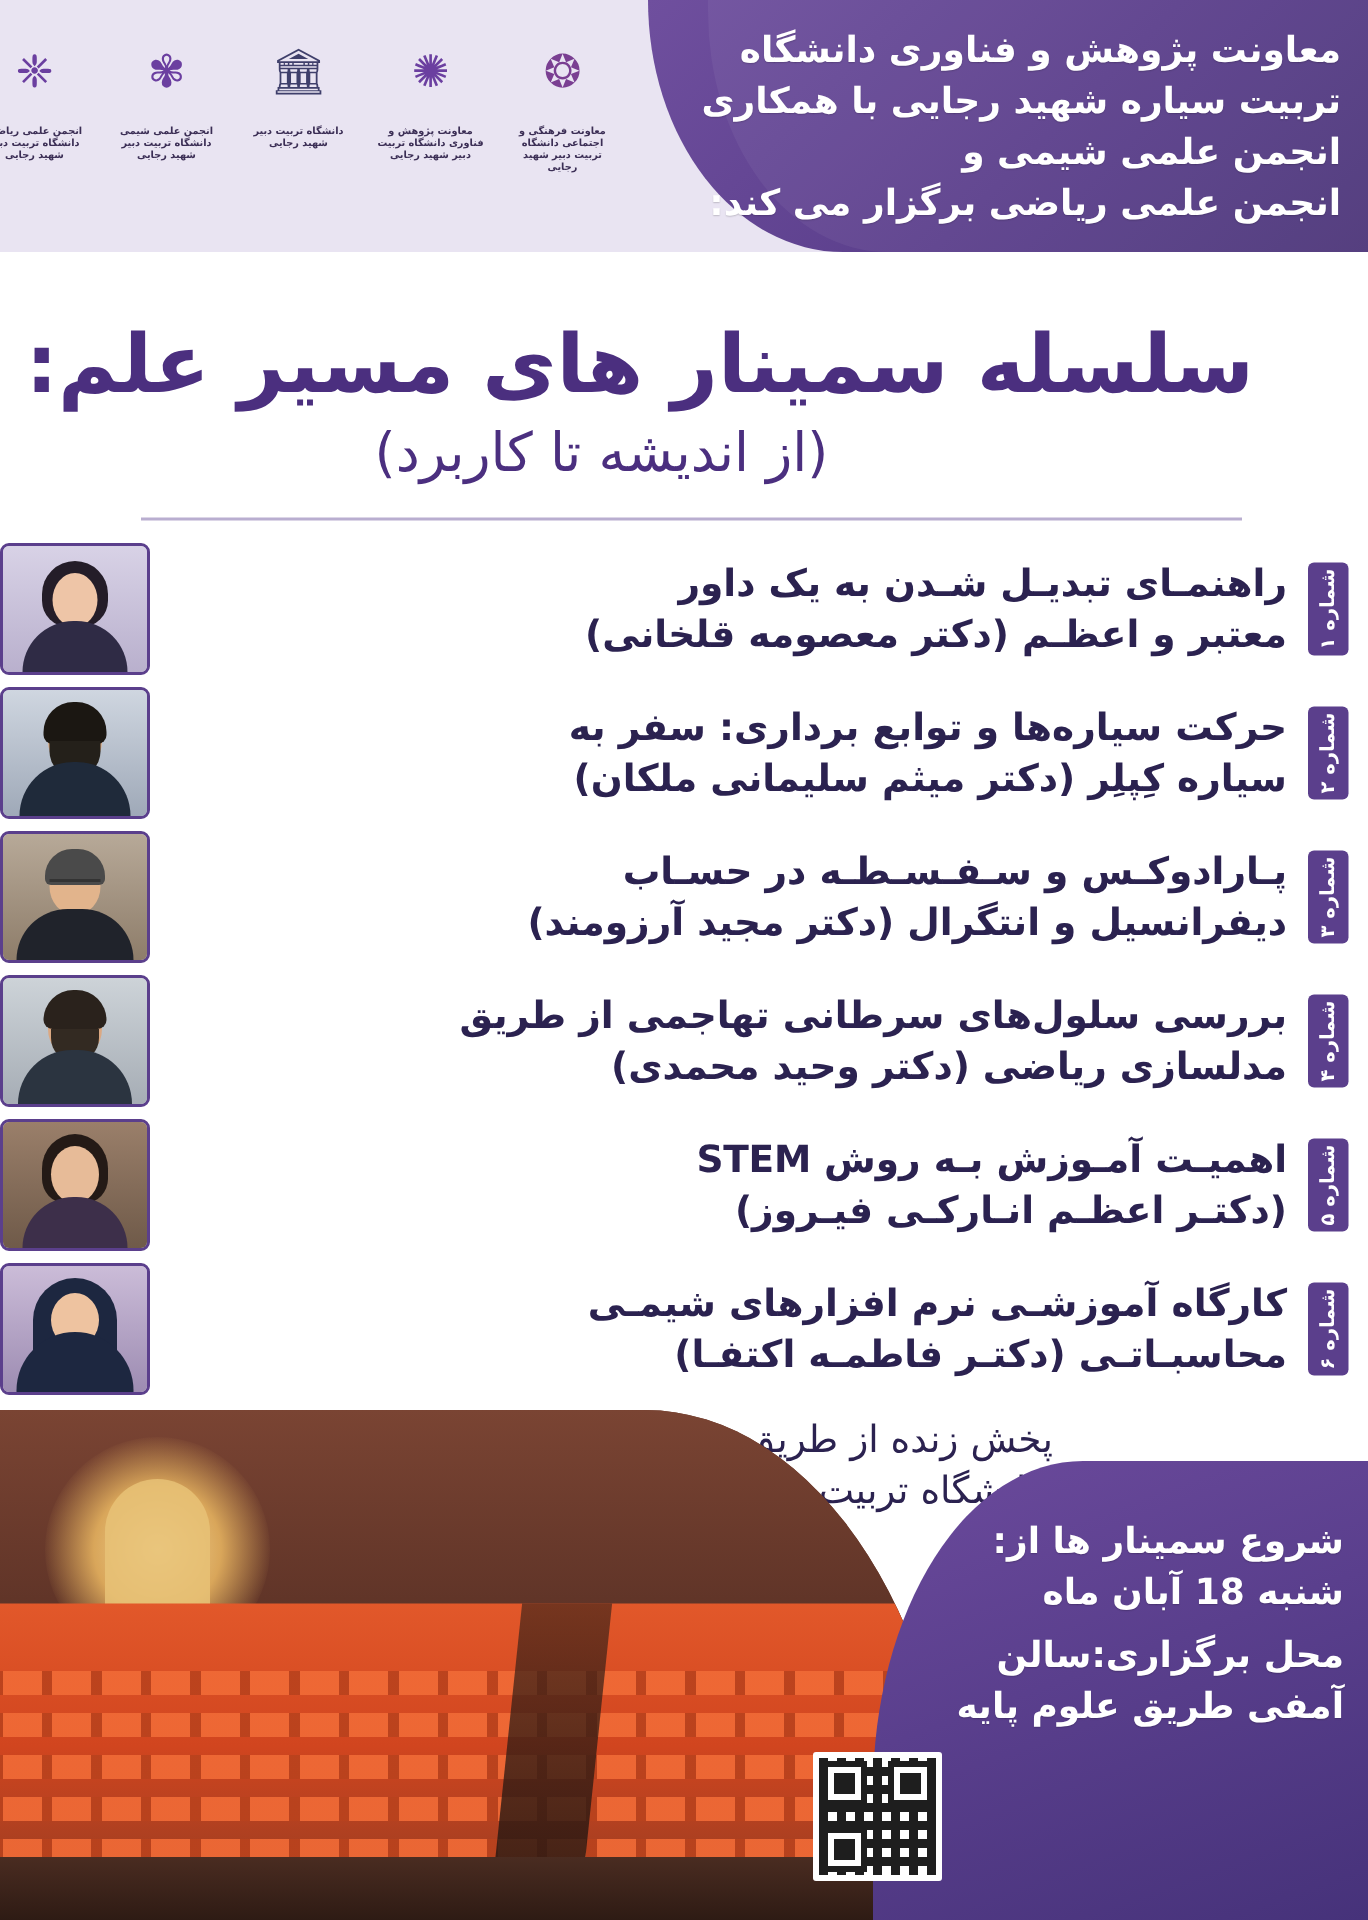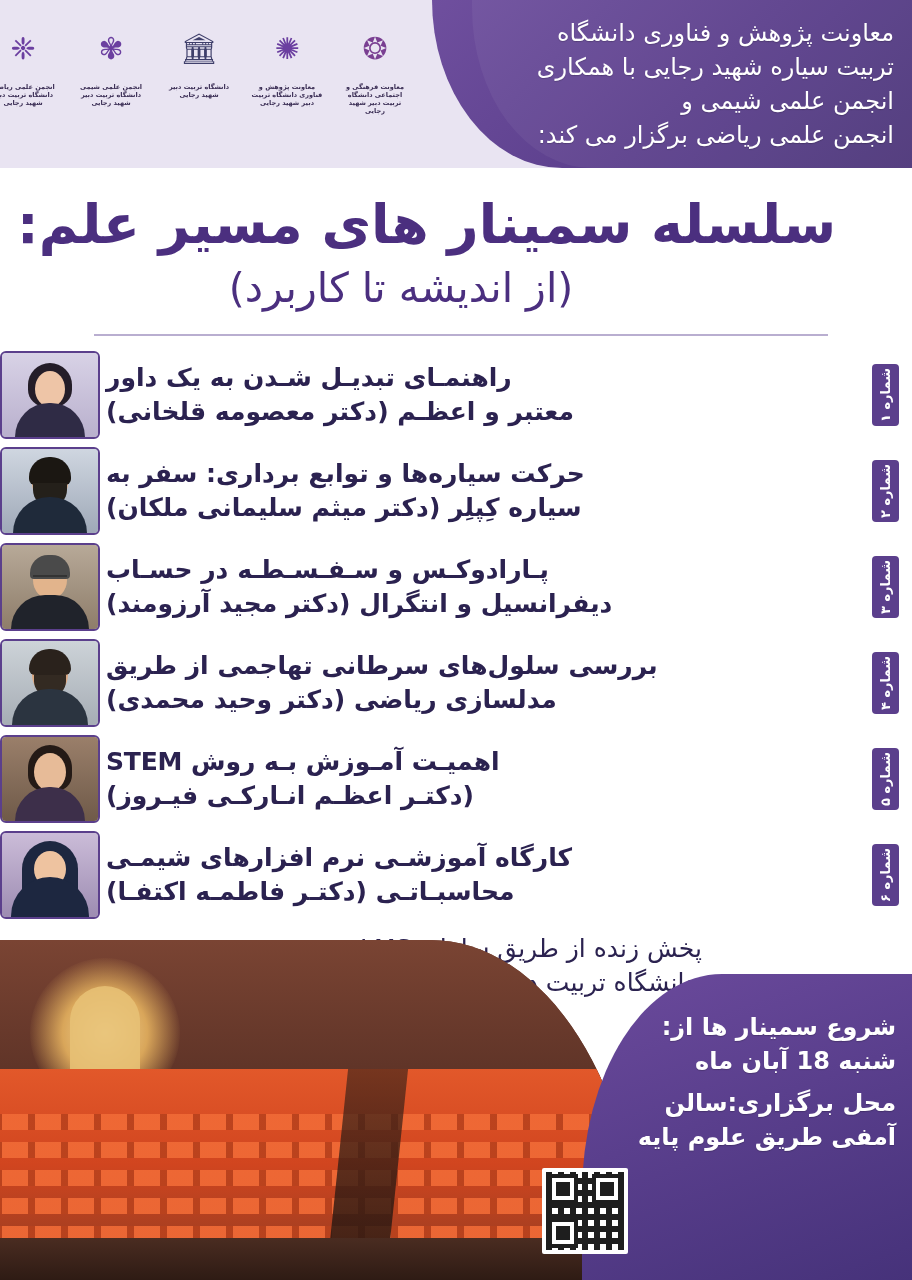--- a/index.html
+++ b/index.html
@@ -45,21 +45,21 @@
     border-bottom-left-radius: 120px 160px;
   }
   .header-text {
     position: absolute;
     top: 16px;
     right: 18px;
     width: 430px;
     text-align: right;
     color: #ffffff;
     font-size: 24px;
-    font-weight: normal;
+    font-weight: bold;
     line-height: 1.42;
     letter-spacing: -0.3px;
     text-shadow: 0 1px 1px rgba(0,0,0,0.18);
   }
   .header-text .em {
     letter-spacing: 2px;
   }
   .logos {
     position: absolute;
     top: 18px;
@@ -94,35 +94,35 @@
   .logo-cap {
     font-size: 6.5px;
     color: #3b2e55;
     line-height: 1.25;
     font-weight: bold;
   }
 
   
   .title-area {
     position: relative;
-    margin-top: 24px;
+    margin-top: 42px;
     padding: 0 36px 0 16px;
     text-align: center;
   }
   .title-main {
     font-size: 54px;
     font-weight: bold;
     color: #4b2f7f;
     line-height: 1.22;
     letter-spacing: -1px;
     text-align: right;
     padding-right: 40px;
   }
   .title-sub {
-    font-size: 41px;
+    font-size: 36px;
     color: #4b2f7f;
     margin-top: 6px;
     text-align: center;
     padding-right: 90px;
   }
   .title-rule {
     margin: 22px 48px 0 78px;
     height: 2px;
     background: #b9aed0;
   }
@@ -155,21 +155,21 @@
     padding: 4px 6px;
     border-radius: 4px;
     writing-mode: vertical-rl;
     text-orientation: mixed;
     transform: rotate(180deg);
     letter-spacing: 1px;
     white-space: nowrap;
   }
   .row-text {
     flex: 1 1 auto;
-    text-align: left;
+    text-align: right;
     font-size: 25px;
     font-weight: bold;
     color: #2b2250;
     line-height: 1.35;
     padding: 0 10px 0 6px;
     letter-spacing: -0.2px;
   }
   .row-text .l2 {
     display: block;
   }

